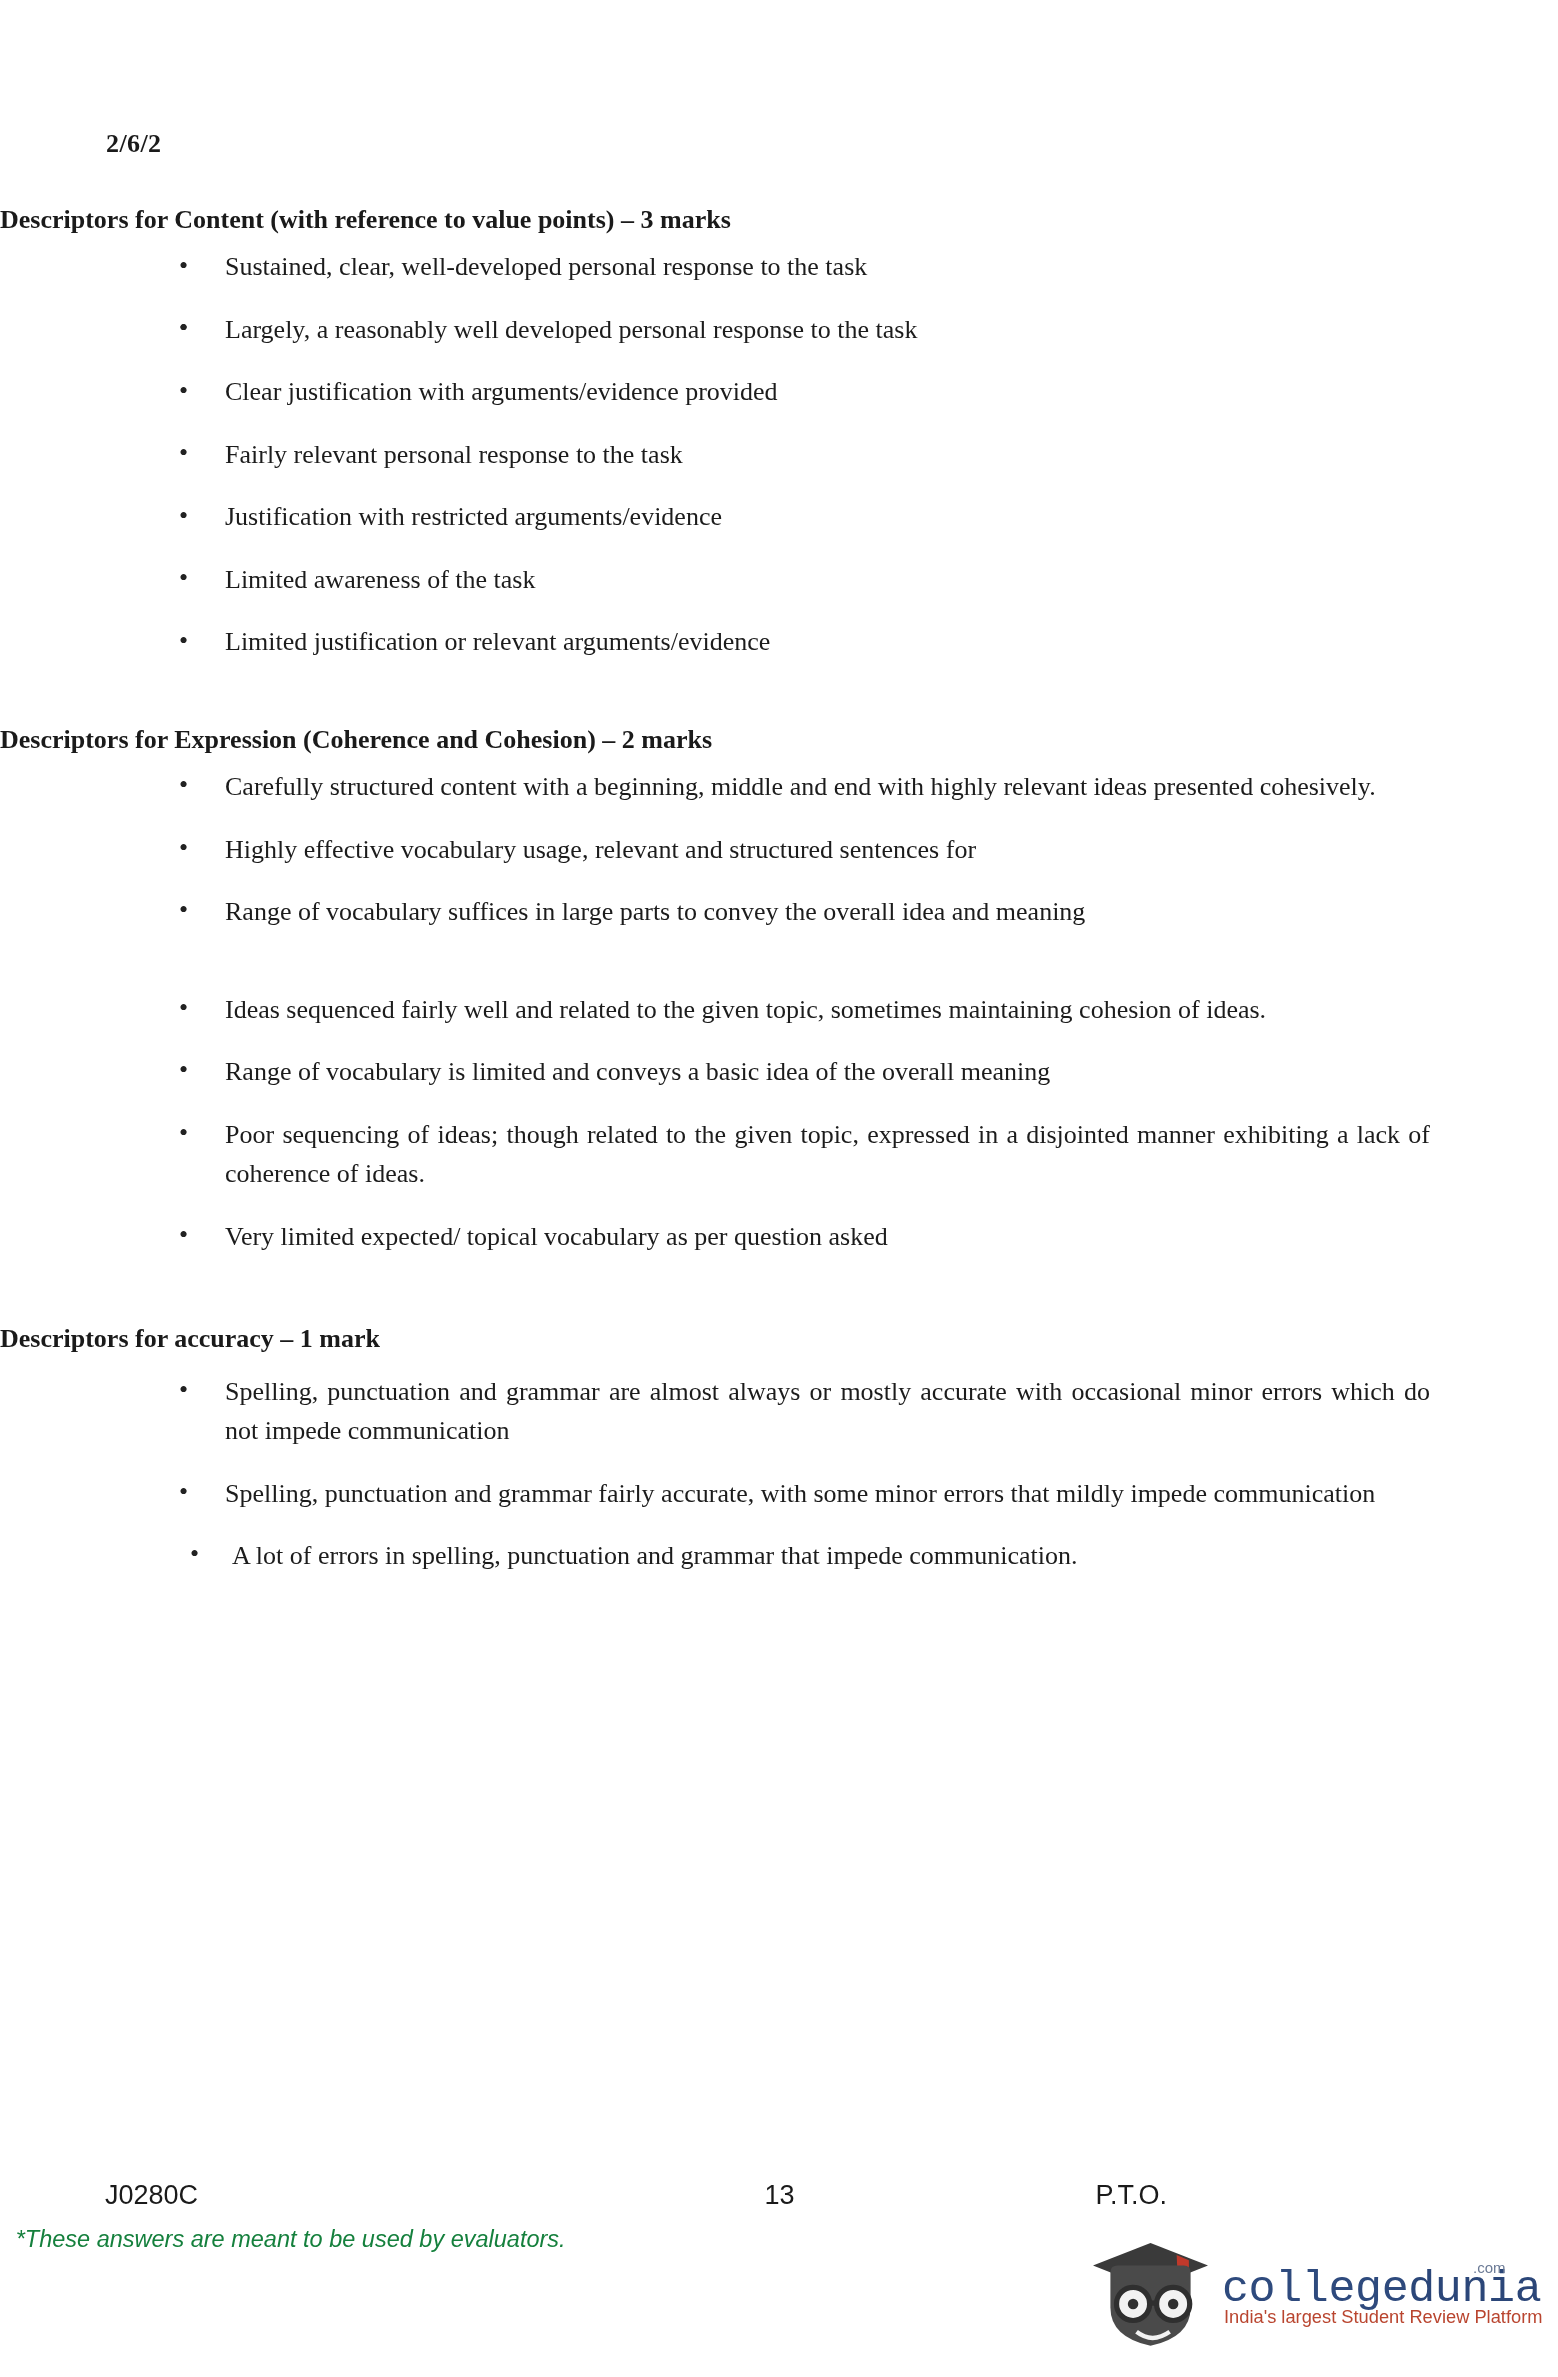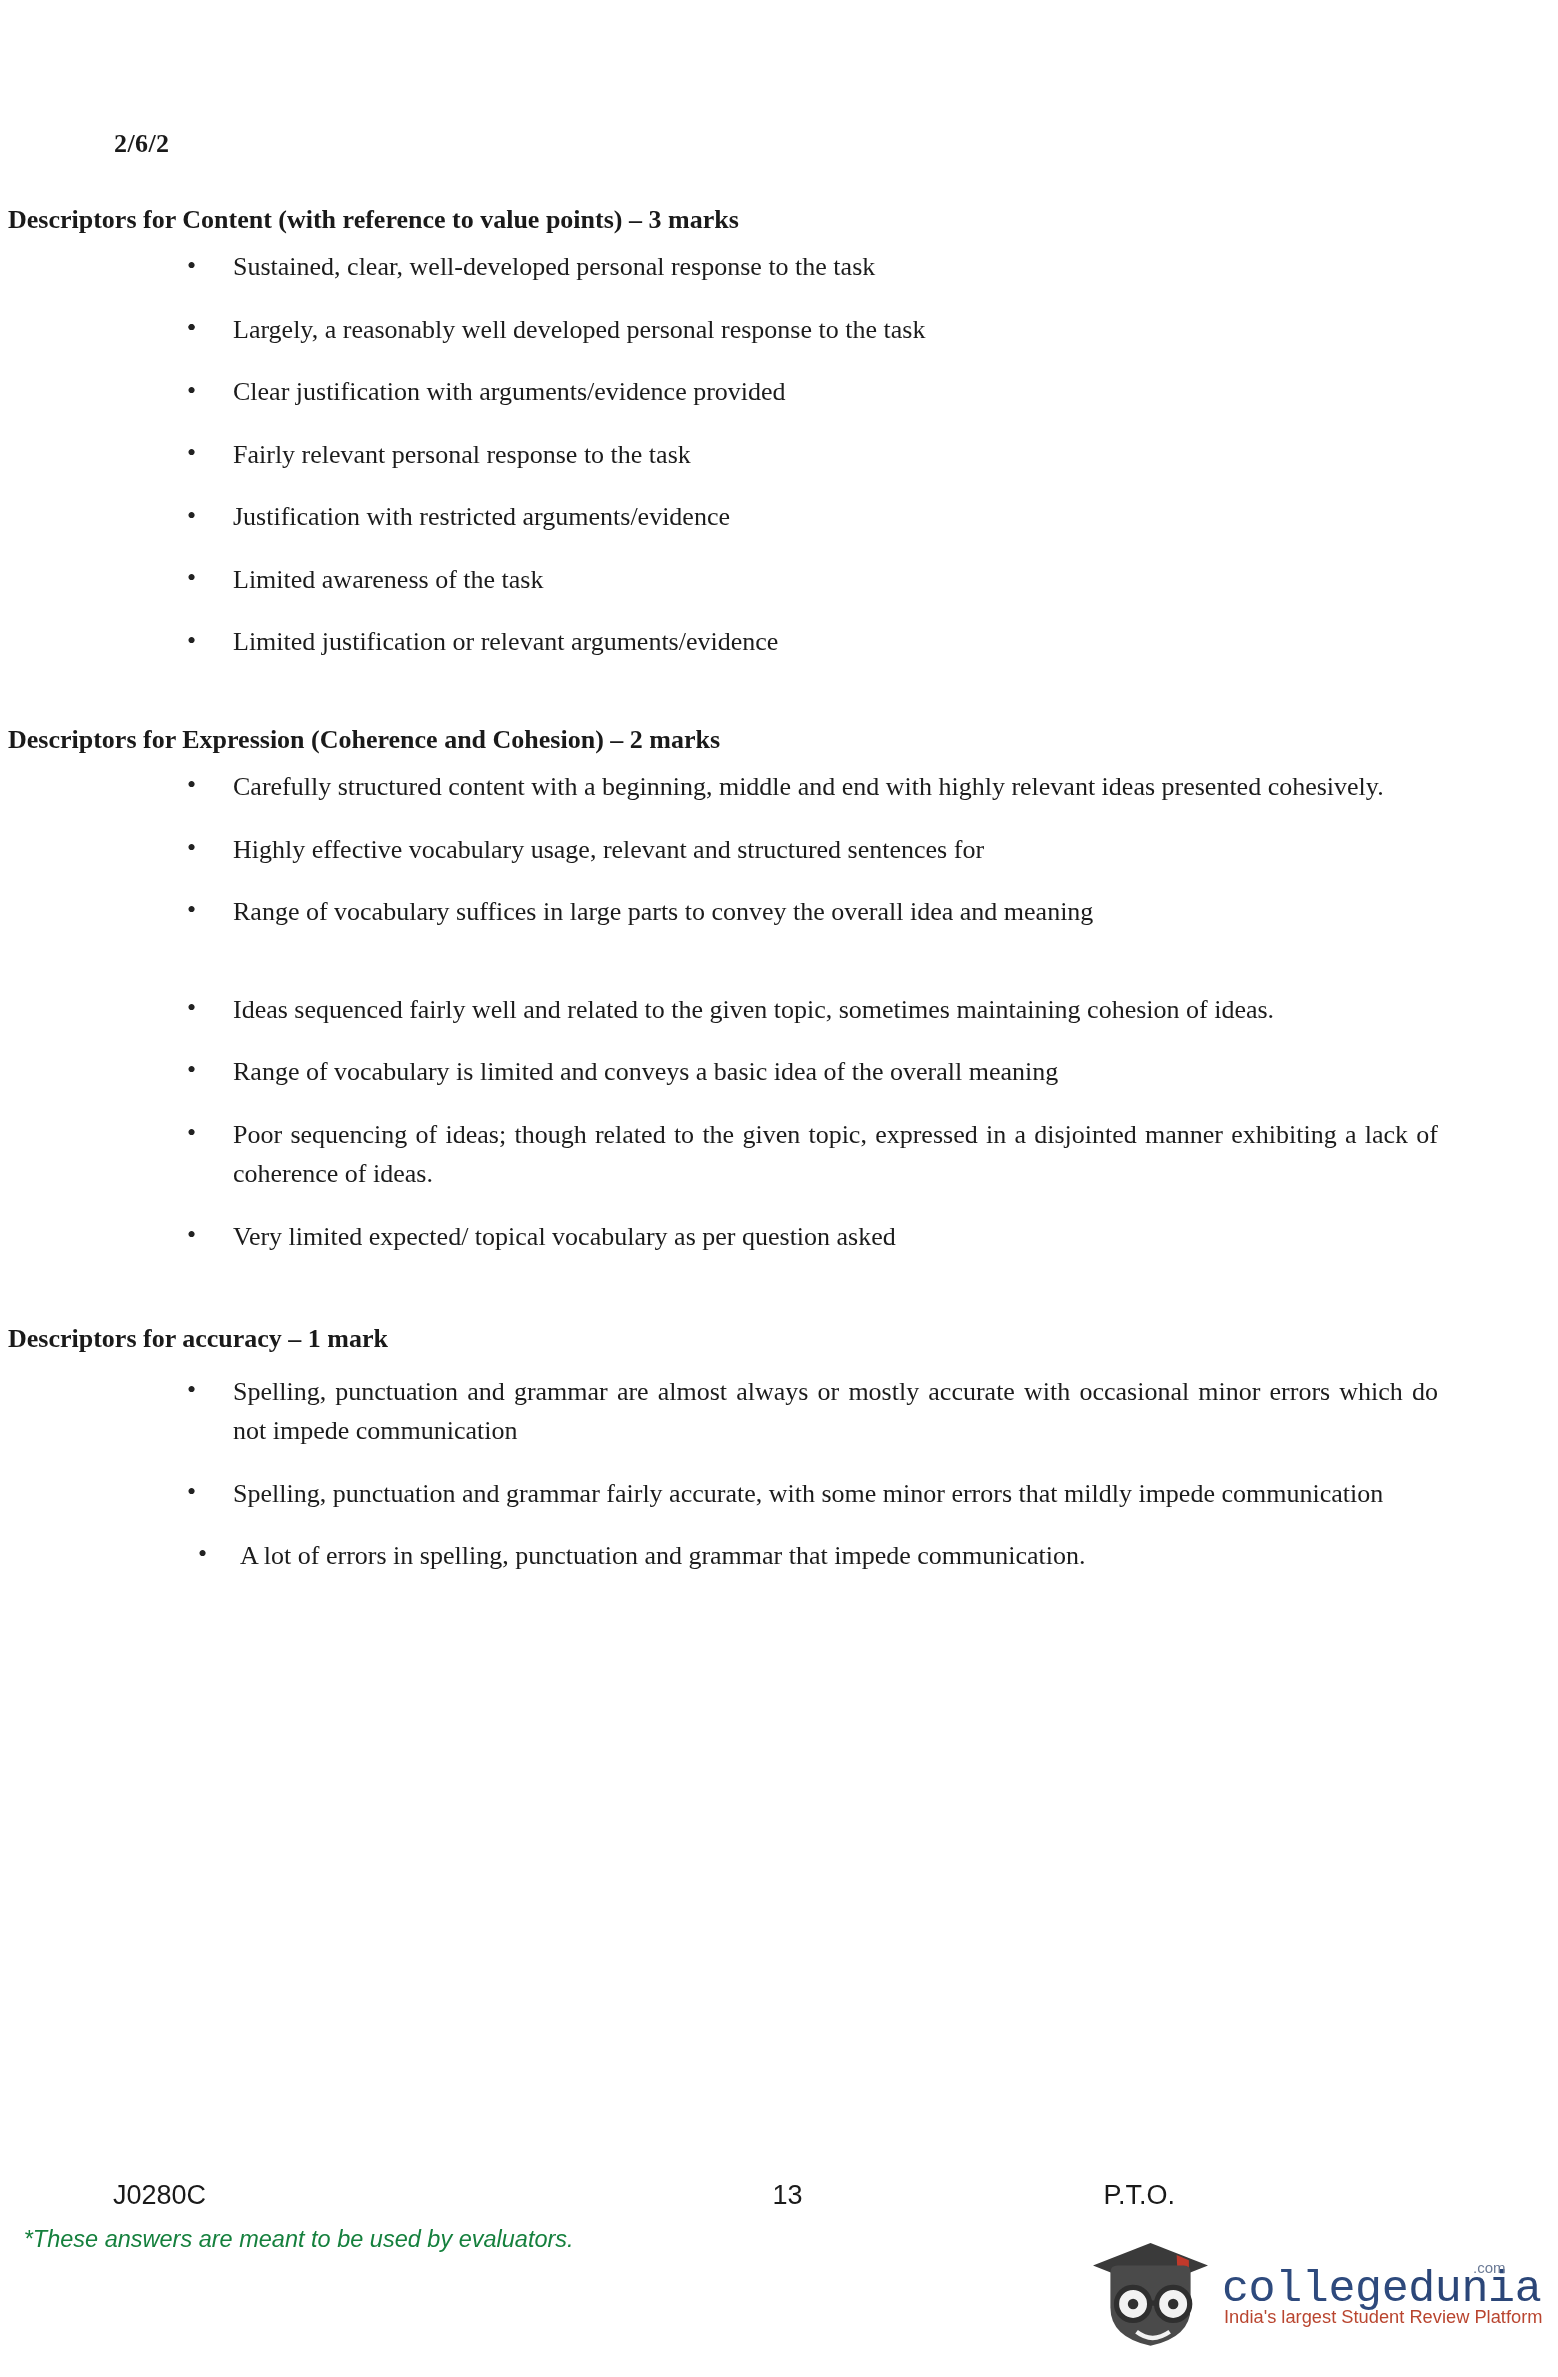--- a/index.html
+++ b/index.html
@@ -12,21 +12,20 @@
     height: 2377px;
     position: relative;
     font-family: "Liberation Serif", serif;
     color: #1a1a1a;
     overflow: hidden;
   }
   .page {
     position: absolute;
     inset: 0;
     padding: 0;
-    margin-left: 8px;
   }
   .marks-code {
     position: absolute;
     left: 106px;
     top: 129px;
     font-family: "Liberation Serif", serif;
     font-weight: bold;
     font-size: 26px;
     letter-spacing: 0.4px;
   }

